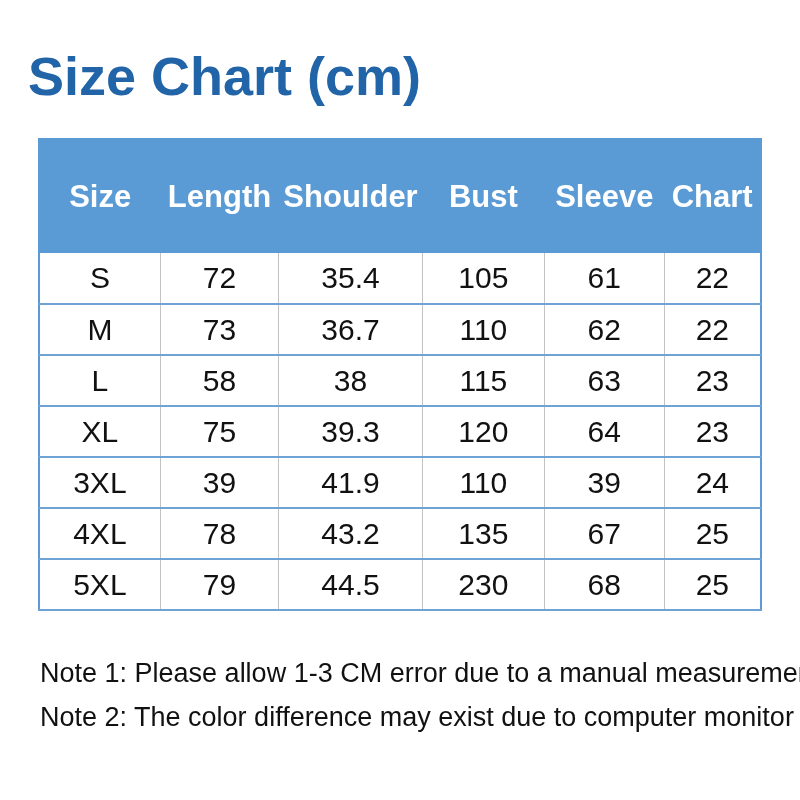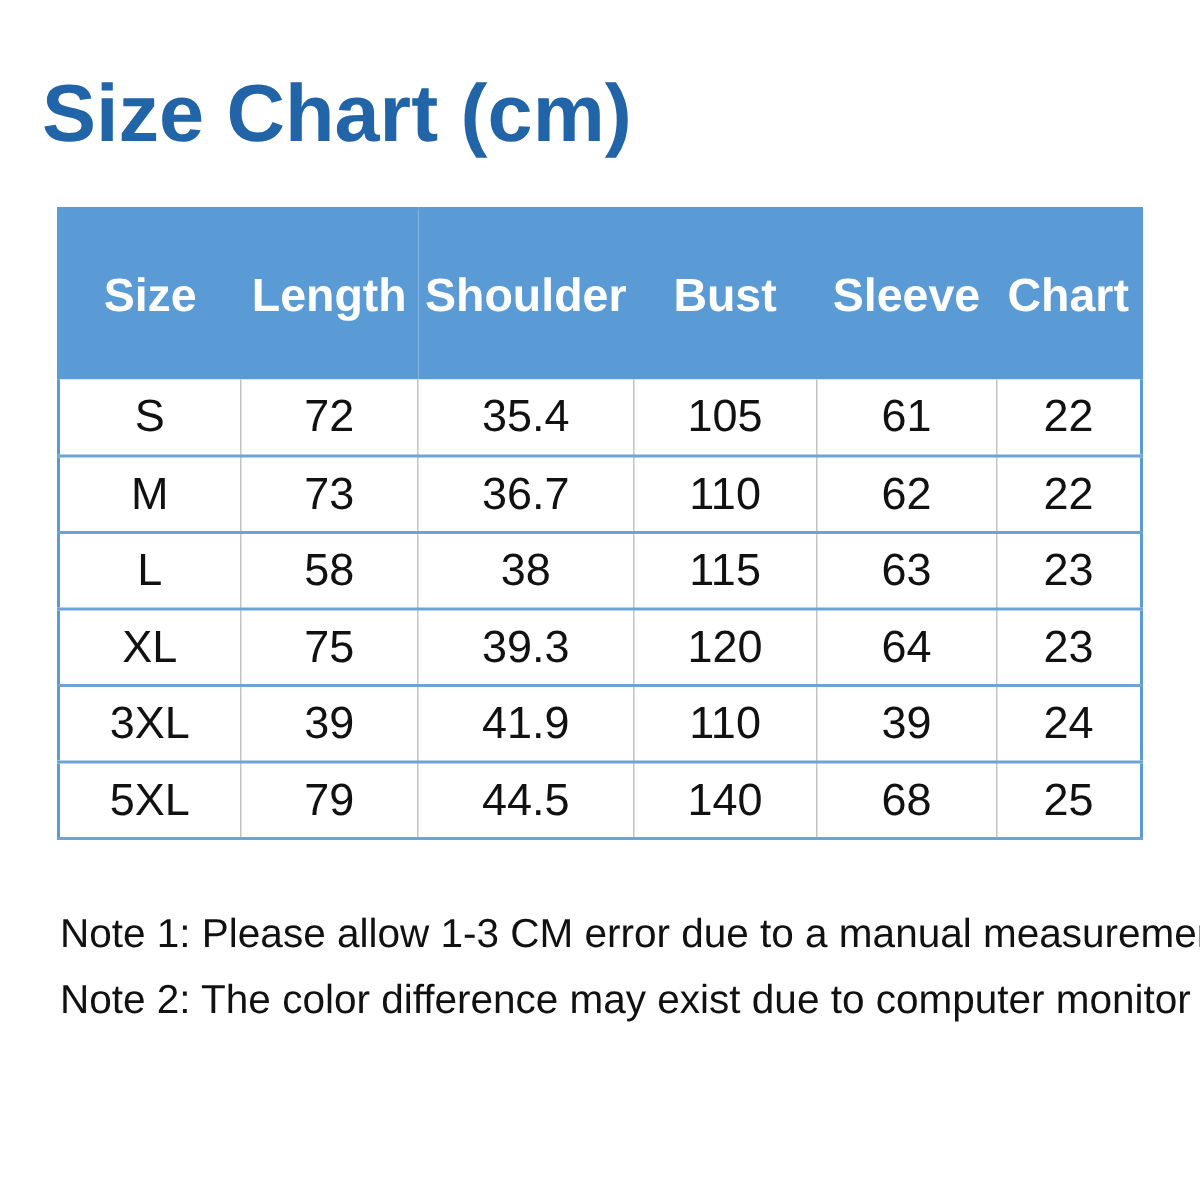--- a/index.html
+++ b/index.html
@@ -126,24 +126,32 @@
     </tr>
     <tr>
       <td>3XL</td>
       <td>39</td>
       <td>41.9</td>
       <td>110</td>
       <td>39</td>
       <td>24</td>
     </tr>
     <tr>
+      <td>4XL</td>
+      <td>78</td>
+      <td>43.2</td>
+      <td>135</td>
+      <td>67</td>
+      <td>25</td>
+    </tr>
+    <tr>
       <td>5XL</td>
       <td>79</td>
       <td>44.5</td>
-      <td>140</td>
+      <td>230</td>
       <td>68</td>
       <td>25</td>
     </tr>
   </tbody>
 </table>
 
 <div class="notes">
   <div class="note-line">Note 1: Please allow 1-3 CM error due to a manual measurement.</div>
   <div class="note-line">Note 2: The color difference may exist due to computer monitor display.</div>
 </div>

